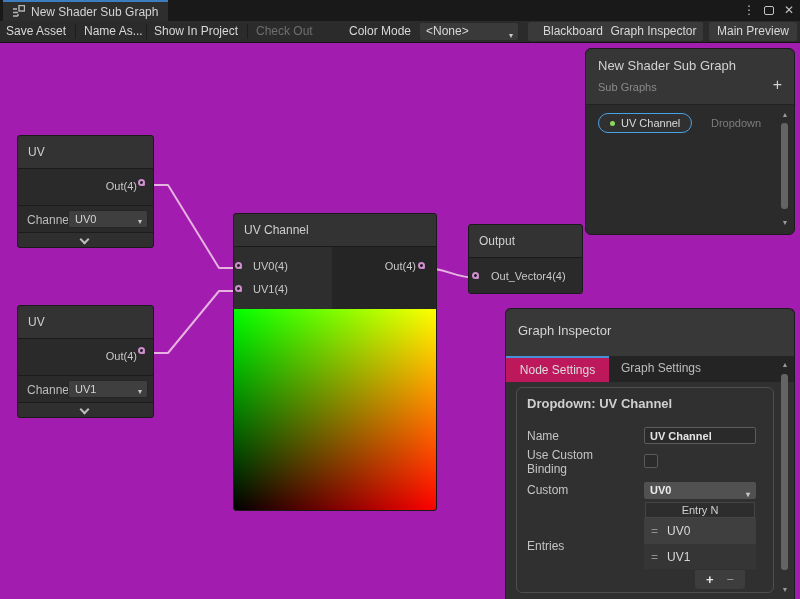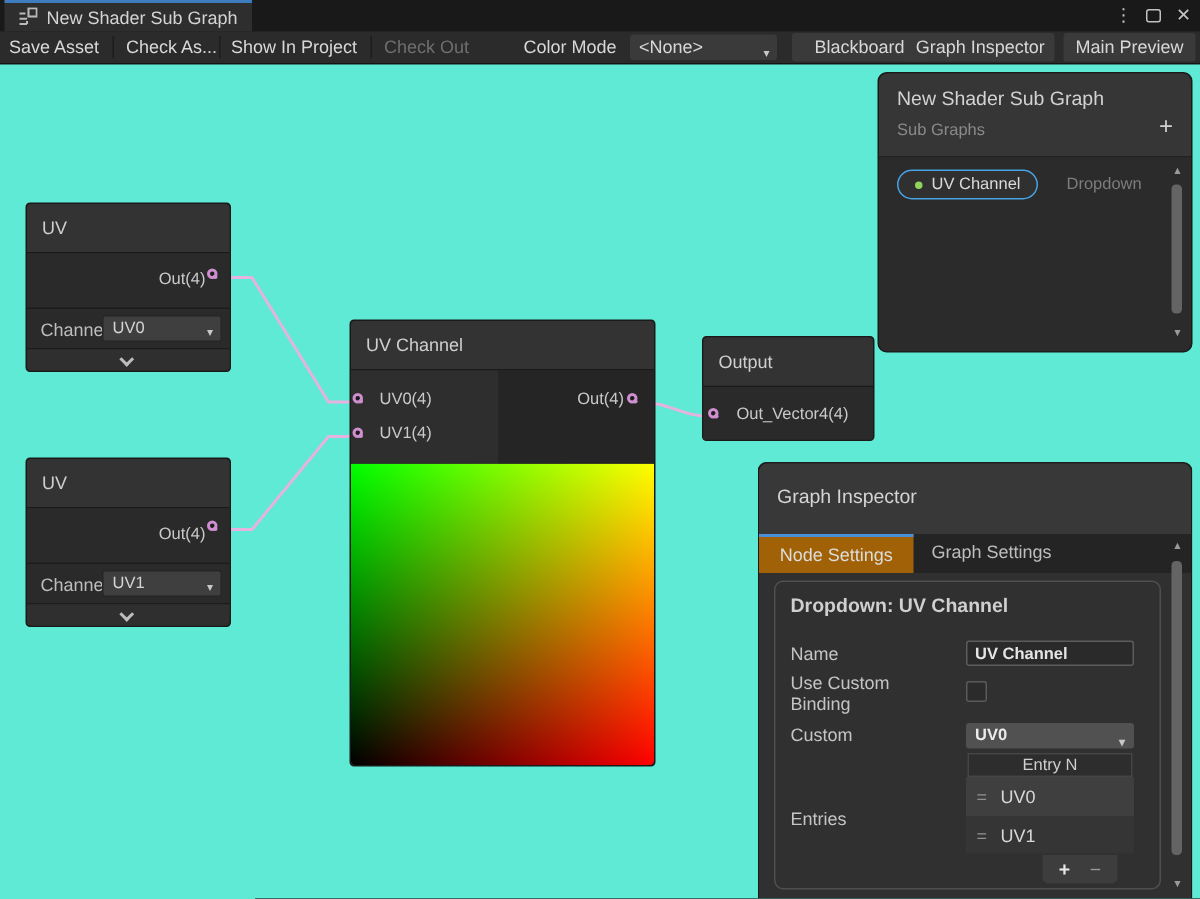--- a/index.html
+++ b/index.html
@@ -22,21 +22,21 @@
   .tb-item { position:absolute; top:0; height:21px; line-height:21px; white-space:nowrap; }
   .tb-sep { position:absolute; top:3px; width:1px; height:15px; background:#1d1d1d; }
   .tb-disabled { color:#6f6f6f; }
   .tb-btn { position:absolute; top:1px; height:19px; line-height:19px; background:#3a3a3a;
             border-radius:2px; text-align:center; color:#d8d8d8; }
   .tb-dd { position:absolute; left:420px; top:2px; width:98px; height:17px; background:#3a3a3a;
            border-radius:2px; line-height:17px; padding:0 6px; color:#d8d8d8; }
   .dd-arrow { position:absolute; right:5px; top:0; font-size:8px; color:#c8c8c8; }
 
   
-  .canvas { position:absolute; left:0; top:43px; width:800px; height:556px; background:#5eead4; }
+  .canvas { position:absolute; left:0; top:43px; width:800px; height:556px; background:#a21caf; }
   svg.wires { position:absolute; left:0; top:0; width:800px; height:556px; pointer-events:none; }
 
   .node { position:absolute; background:#2a2a2a; border-radius:3px; border:1px solid #1a1a1a; }
   .node-title { height:33px; line-height:33px; background:#333333; color:#cfcfcf; font-size:12px;
                 padding-left:10px; border-bottom:1px solid #1a1a1a; border-radius:3px 3px 0 0; }
   .out-row { position:relative; height:36px; background:#2a2a2a; }
   .out-label { position:absolute; right:16px; top:11px; font-size:11px; color:#c9c9c9;text-align:center; }
   .ctrl-row { position:relative; height:27px; background:#2a2a2a; border-top:1px solid #1c1c1c; }
   .ctrl-label { position:absolute; left:9px; top:7px; font-size:12px; color:#bdbdbd; width:41px;
                 overflow:hidden; white-space:nowrap; }
@@ -80,21 +80,21 @@
   .sb { position:absolute; width:10px; }
   .sb-arrow { position:absolute; left:0; width:10px; text-align:center; font-size:7px; color:#9a9a9a; }
   .sb-thumb { position:absolute; left:1px; width:7px; background:#646464; border-radius:3px; }
 
   .inspector { left:505px; top:308px; width:290px; height:291px; background:#303030;
                border-radius:6px 6px 0 0; border-bottom:none; }
   .gi-header { position:relative; height:47px; background:#383838; border-radius:6px 6px 0 0; }
   .gi-title { position:absolute; left:12px; top:14px; font-size:13px; color:#d4d4d4; }
   .gi-tabbar { position:relative; height:26px; background:#242424; display:flex; }
   .gi-tab { height:26px; line-height:24px; text-align:center; font-size:12px; }
-  .gi-tab.active { width:103px; background:#a16207; border-top:2px solid #4a90d9; color:#dcdcdc; }
+  .gi-tab.active { width:103px; background:#be185d; border-top:2px solid #4a90d9; color:#dcdcdc; }
   .gi-tab.inactive { width:104px; color:#bdbdbd; }
 
   .gi-box { position:absolute; left:10px; top:78px; width:258px; height:206px;
             border:1px solid #4f4f4f; border-radius:6px; }
   .box-title { position:absolute; left:10px; top:8px; font-size:13px; font-weight:bold; color:#cfcfcf; }
   .fld-label { position:absolute; left:10px; font-size:12px; color:#c4c4c4; }
   .txt-field { position:absolute; left:127px; width:112px; height:17px; background:#2a2a2a;
                border:1px solid #5c5c5c; border-radius:2px; color:#e4e4e4; font-size:11px;
                font-weight:bold; padding:0 5px; font-family:"Liberation Sans", sans-serif; }
   .checkbox { position:absolute; left:127px; width:14px; height:14px; background:#2b2b2b;
@@ -129,21 +129,21 @@
     <div class="win-controls">
       <span class="win-icon">⋮</span>
       <span class="max-box"></span>
       <span class="win-icon">✕</span>
     </div>
   </div>
 
   <div class="toolbar">
     <span class="tb-item" style="left:6px">Save Asset</span>
     <span class="tb-sep" style="left:75px"></span>
-    <span class="tb-item" style="left:84px">Check As...</span>
+    <span class="tb-item" style="left:84px">Name As...</span>
     <span class="tb-sep" style="left:146px"></span>
     <span class="tb-item" style="left:154px">Show In Project</span>
     <span class="tb-sep" style="left:247px"></span>
     <span class="tb-item tb-disabled" style="left:256px">Check Out</span>
     <span class="tb-item" style="left:349px">Color Mode</span>
     <div class="tb-dd">
       <span>&lt;None&gt;</span>
       <span class="dd-arrow" style="top:4px">▾</span>
     </div>
     <span class="tb-btn" style="left:528px;width:90px">Blackboard</span>

